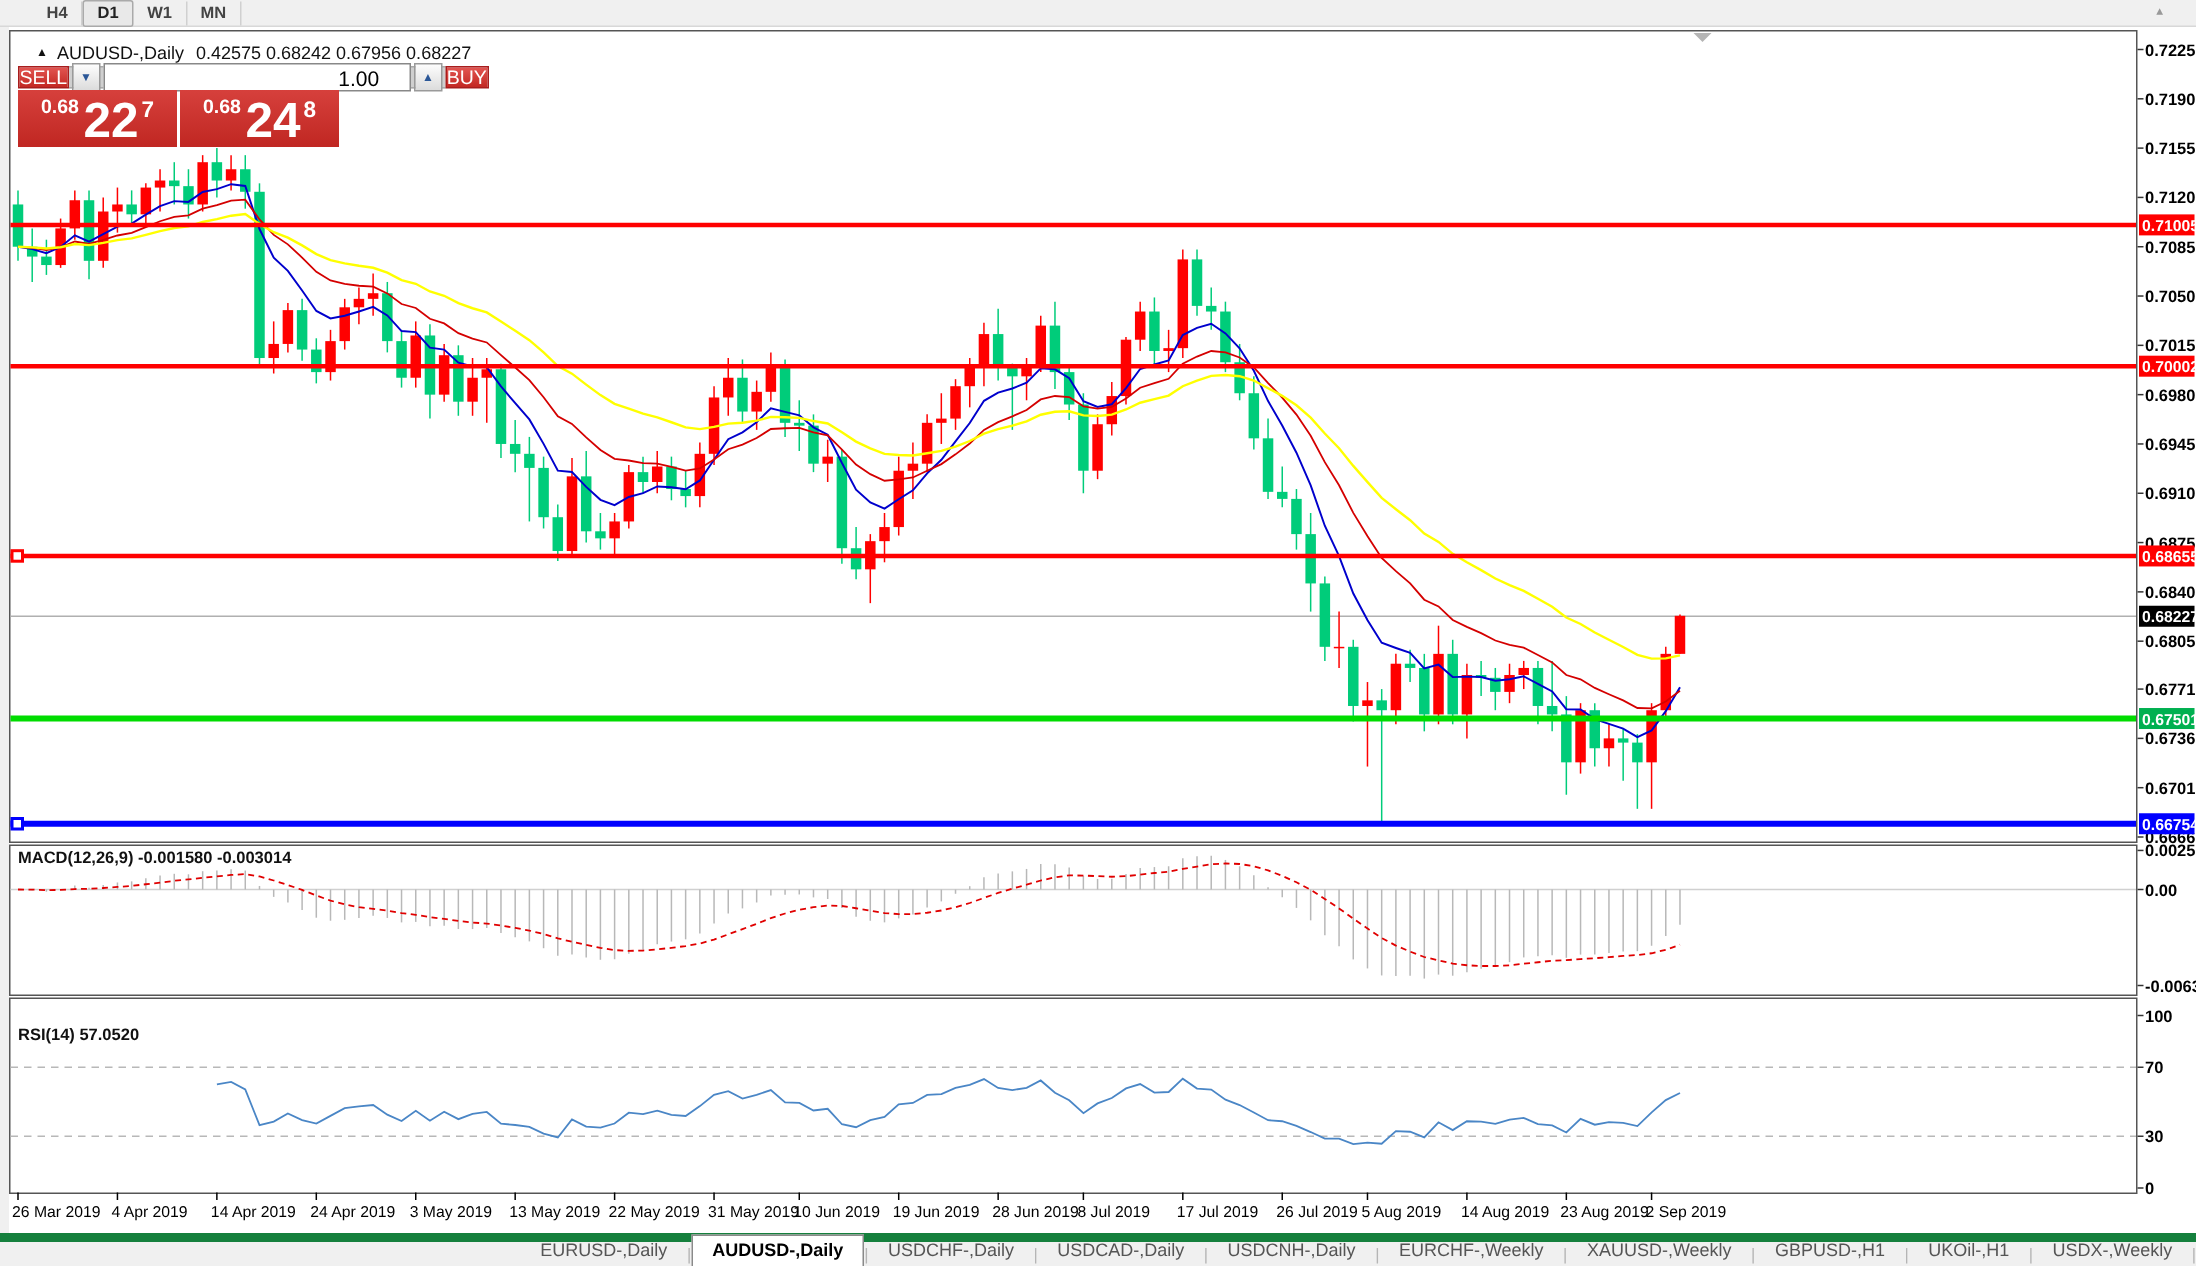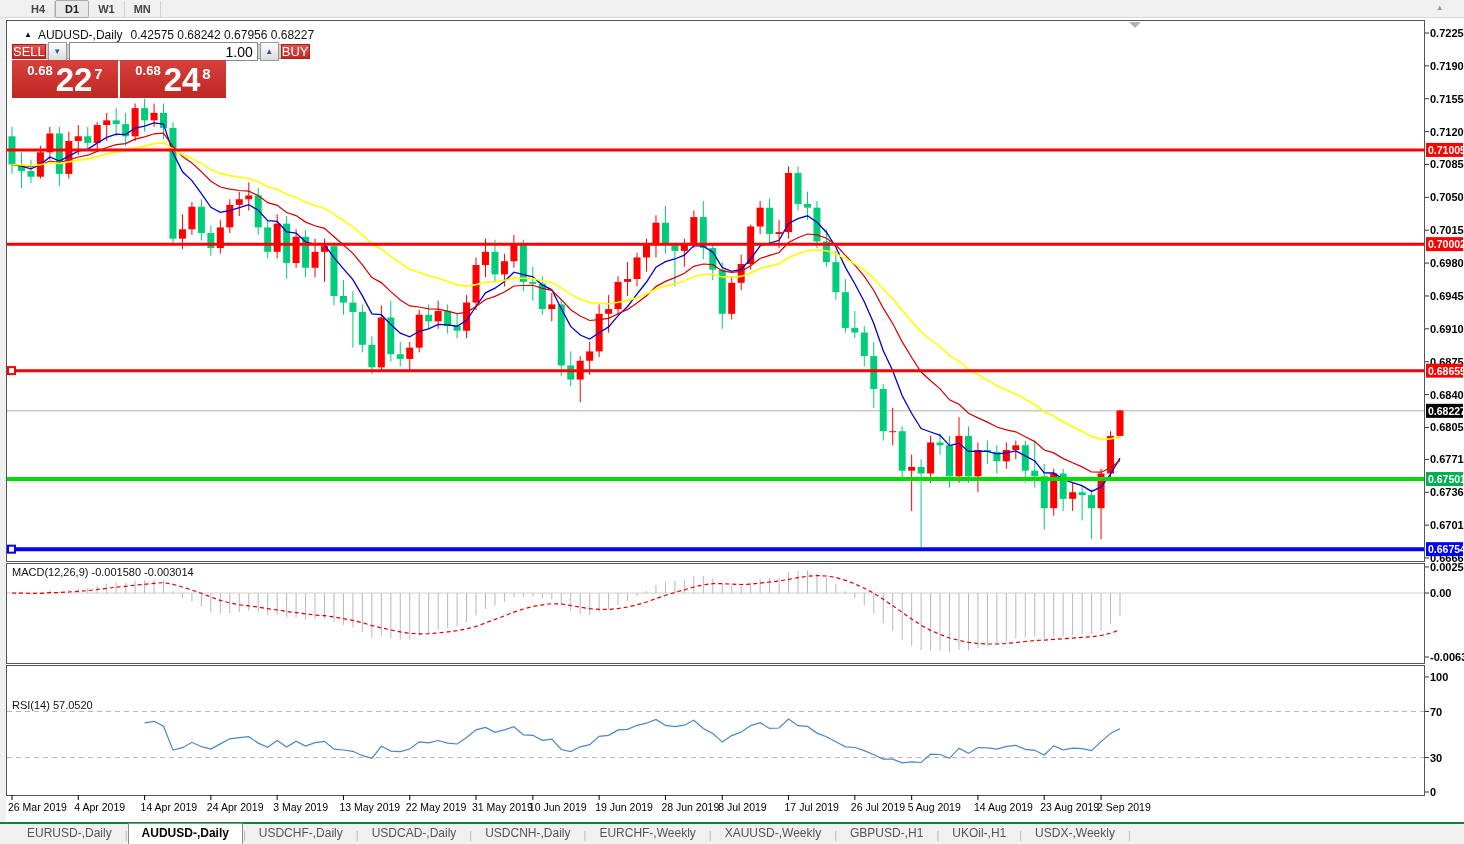--- a/index.html
+++ b/index.html
@@ -9,36 +9,36 @@
   .tf-btn{font-size:11px;color:#444;padding:0 9px;height:16px;line-height:16px;cursor:default;border-right:1px solid #d0d0d0;}
   .tf-btn.active{background:#e9e9e9;border:1px solid #aaa;border-radius:2px;color:#222;}
   #tb-scroll{position:absolute;right:22px;top:2px;color:#999;font-size:9px;}
   
   #chart-svg{position:absolute;left:0;top:18px;}
   
   #chart-title{position:absolute;left:24px;top:28px;font-size:12px;color:#111;white-space:nowrap;}
   #chart-title .arr{font-size:8px;vertical-align:2px;margin-right:6px;color:#111;}
   #chart-title .sym{margin-right:8px;}
   
-  .ind-label{position:absolute;font-size:11px;color:#111;white-space:nowrap;}
+  .ind-label{position:absolute;font-size:11px;color:#111;white-space:nowrap;font-weight:bold;}
   
   #trade{position:absolute;left:12px;top:44px;width:215px;}
   #trade-row1{display:flex;height:15px;}
   .trade-btn{width:62px;background:linear-gradient(#e25551,#c32823);color:#fff;font-size:13px;display:flex;align-items:center;justify-content:center;border:1px solid #a81d1d;box-sizing:border-box;}
   #vol-group{flex:1;display:flex;background:#cfcfcf;border:1px solid #aaa;border-left:none;border-right:none;box-sizing:border-box;align-items:center;}
   .spin-btn{width:17px;height:17px;margin:0 2px;background:linear-gradient(#fdfdfd,#dcdcdc);border:1px solid #9a9a9a;font-size:8px;color:#2b5797;display:flex;align-items:center;justify-content:center;}
-  #vol-input{flex:1;height:19px;background:#fff;border:1px solid #888;font-size:14px;text-align:right;padding-right:4px;font-family:"Liberation Sans",sans-serif;box-sizing:border-box;}
+  #vol-input{flex:1;height:19px;background:#fff;border:1px solid #888;font-size:14px;text-align:right;padding-right:20px;font-family:"Liberation Sans",sans-serif;box-sizing:border-box;}
   #trade-row2{display:flex;margin-top:1px;}
   .quote-box{width:106px;height:38px;background:linear-gradient(#d6403c,#c02722);color:#fff;display:flex;align-items:flex-end;justify-content:center;padding-bottom:3px;box-sizing:border-box;}
   .quote-box + .quote-box{margin-left:2px;}
   .q-small{font-size:13px;font-weight:bold;margin-right:3px;margin-bottom:17px;}
   .q-big{font-size:33px;font-weight:bold;line-height:30px;}
   .q-sup{font-size:15px;font-weight:bold;margin-left:2px;margin-bottom:13px;}
   
-  #tabbar{position:absolute;left:0;top:822px;width:1464px;height:22px;background:#f0f0f0;border-top:2px solid #15803d;display:flex;align-items:flex-end;padding-left:14px;box-sizing:border-box;}
+  #tabbar{position:absolute;left:0;top:822px;width:1464px;height:22px;background:#f0f0f0;border-top:6px solid #15803d;display:flex;align-items:flex-end;padding-left:14px;box-sizing:border-box;justify-content:flex-end;}
   .tab{font-size:12px;color:#555;height:20px;line-height:19px;padding:0 13px;cursor:default;}
   .tab.active{background:#fff;color:#000;font-weight:bold;border:1px solid #8a8a8a;border-bottom:1px solid #fff;margin-bottom:-1px;}
   .tab-sep{color:#b5b5b5;font-size:11px;align-self:center;margin-top:2px;}
 </style>
 </head>
 <body>
 <div id="stage">
 
   <div id="toolbar">
       <div class="tf-btn">H4</div>
@@ -548,21 +548,21 @@
       </div>
       <div class="quote-box">
         <span class="q-small">0.68</span>
           <span class="q-big">24</span>
           <span class="q-sup">8</span>
       </div>
     </div>
   </div>
 
   <div class="ind-label" style="left:12px;top:566px;">MACD(12,26,9) -0.001580 -0.003014</div>
-  <div class="ind-label" style="left:12px;top:699px;">RSI(14) 57.0520</div>
+  <div class="ind-label" style="left:12px;top:684px;">RSI(14) 57.0520</div>
 
   <div id="tabbar">
       <div class="tab">EURUSD-,Daily</div>
       <div class="tab-sep">|</div>
       <div class="tab active">AUDUSD-,Daily</div>
       <div class="tab-sep">|</div>
       <div class="tab">USDCHF-,Daily</div>
       <div class="tab-sep">|</div>
       <div class="tab">USDCAD-,Daily</div>
       <div class="tab-sep">|</div>

